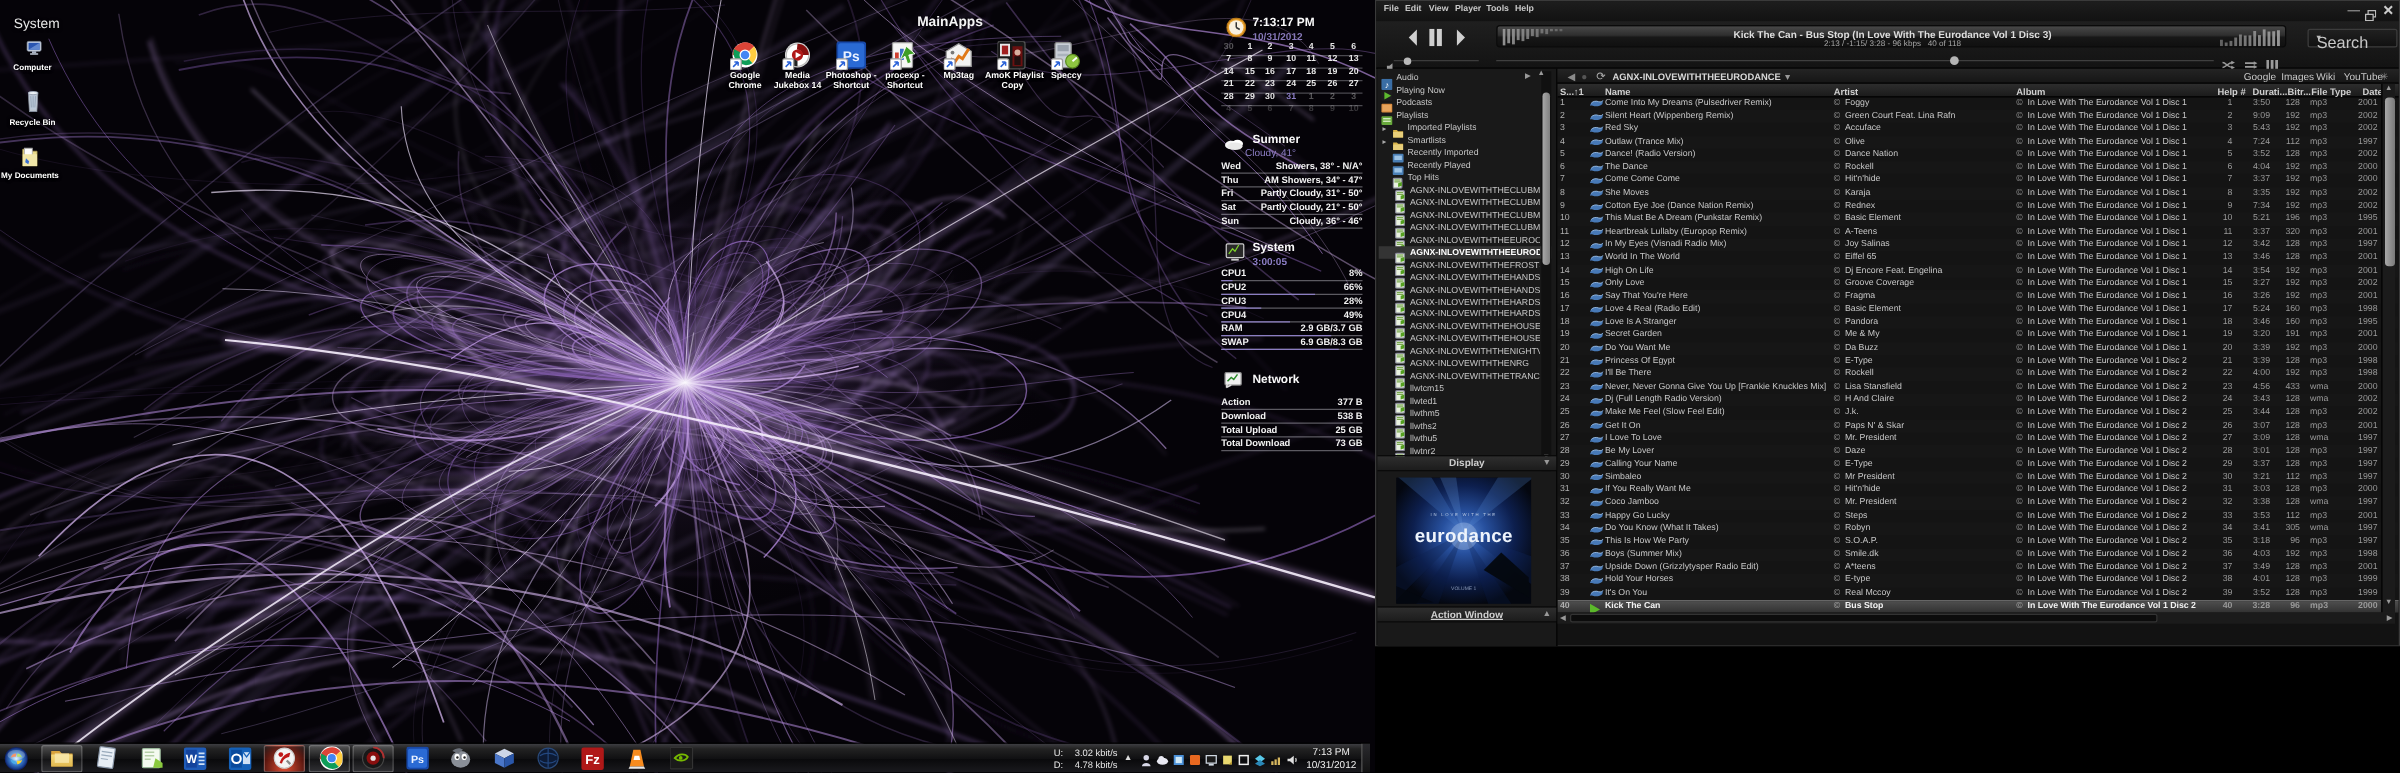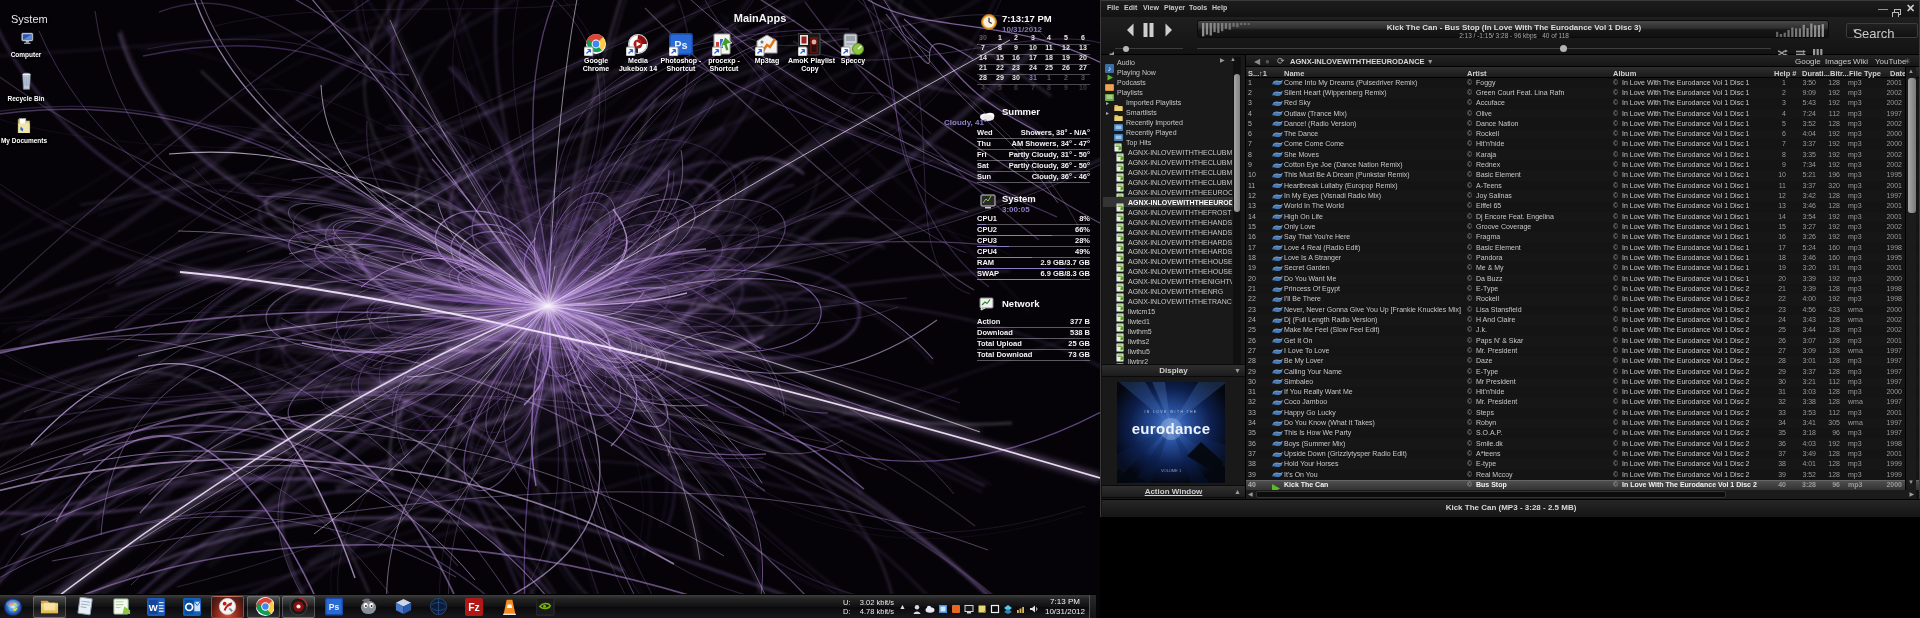--- a/index.html
+++ b/index.html
@@ -783,36 +783,36 @@
 <div class="cal" style="left:1025px;top:84px;color:#e8e8e8;opacity:0.22">7</div>
 <div class="cal" style="left:1041px;top:84px;color:#e8e8e8;opacity:0.22">8</div>
 <div class="cal" style="left:1058px;top:84px;color:#e8e8e8;opacity:0.22">9</div>
 <div class="cal" style="left:1075px;top:84px;color:#e8e8e8;opacity:0.22">10</div>
 <div class="ab" style="left:978px;top:108px"><svg width="18" height="13" viewBox="0 0 18 13" style="">
         <ellipse cx="7" cy="8" rx="5" ry="3.4" fill="#f5f5f5"></ellipse>
         <ellipse cx="12" cy="7" rx="4.4" ry="3.2" fill="#fff"></ellipse>
         <ellipse cx="10" cy="9" rx="6" ry="3" fill="#e9e9e9"></ellipse>
       </svg></div>
 <div class="tx" style="left:1002px;top:106px;font-size:9.5px;font-weight:bold;color:#fafafa">Summer</div>
-<div class="tx" style="left:944px;top:118px;font-size:8px;font-weight:bold;color:#8d7fc7">Cloudy, 41°</div>
+<div class="tx" style="left:996px;top:118px;font-size:8px;font-weight:normal;color:#8d7fc7">Cloudy, 41°</div>
 <div class="wrow" style="left:977px;top:128px">
       <b>Wed</b>
       <span>Showers, 38° - N/A°</span>
     </div>
 <div class="wrow" style="left:977px;top:139px">
       <b>Thu</b>
       <span>AM Showers, 34° - 47°</span>
     </div>
 <div class="wrow" style="left:977px;top:150px">
       <b>Fri</b>
       <span>Partly Cloudy, 31° - 50°</span>
     </div>
 <div class="wrow" style="left:977px;top:161px">
       <b>Sat</b>
-      <span>Partly Cloudy, 36° - 50°</span>
+      <span>Partly Cloudy, 21° - 50°</span>
     </div>
 <div class="wrow" style="left:977px;top:172px">
       <b>Sun</b>
       <span>Cloudy, 36° - 46°</span>
     </div>
 <div class="ab" style="left:980px;top:194px"><svg width="16" height="15" viewBox="0 0 16 15" style="">
         <rect x="1" y="1" width="14" height="11" rx="1" fill="#2a2a2a" stroke="#ccc"></rect>
         <path d="M3 9 l3-4 2 2 3-5" stroke="#7fd42a" stroke-width="1" fill="none"></path>
         <rect x="5" y="13" width="6" height="1.5" fill="#ccc"></rect>
       </svg></div>
@@ -2120,16 +2120,13 @@
 <div class="ab" style="left:804px;top:66px;width:11px;height:423px;background:#1b1b1b;border-left:1px solid #000">
 <div class="tx" style="left:2px;top:1px;font-size:6px;color:#999">▲</div>
 <div class="ab" style="left:1.5px;top:11px;width:8px;height:135px;background:linear-gradient(90deg,#a8a8a8,#787878);border-radius:3px"></div>
 <div class="tx" style="left:2px;top:412px;font-size:6px;color:#999">▼</div>
 </div>
 <div class="ab" style="left:145px;top:489px;width:670px;height:9px;background:#1b1b1b">
 <div class="tx" style="left:2px;top:0px;font-size:6px;color:#999">◀</div>
 <div class="ab" style="left:10px;top:1px;width:470px;height:7px;background:#0c0c0c;border:1px solid #333;border-radius:2px"></div>
 <div class="tx" style="right:2px;top:0px;font-size:6px;color:#999">▶</div>
 </div>
-<div class="ab" style="left:1px;top:498px;width:818px;height:18px;background:linear-gradient(#262626,#151515);border-top:1px solid #000">
-<div class="tx" style="left:0;top:3px;width:818px;text-align:center;font-size:8px;font-weight:bold;color:#d8d8d8">Kick The Can (MP3 - 3:28 - 2.5 MB)</div>
-</div>
 </div>
 </div>
 </body></html>

